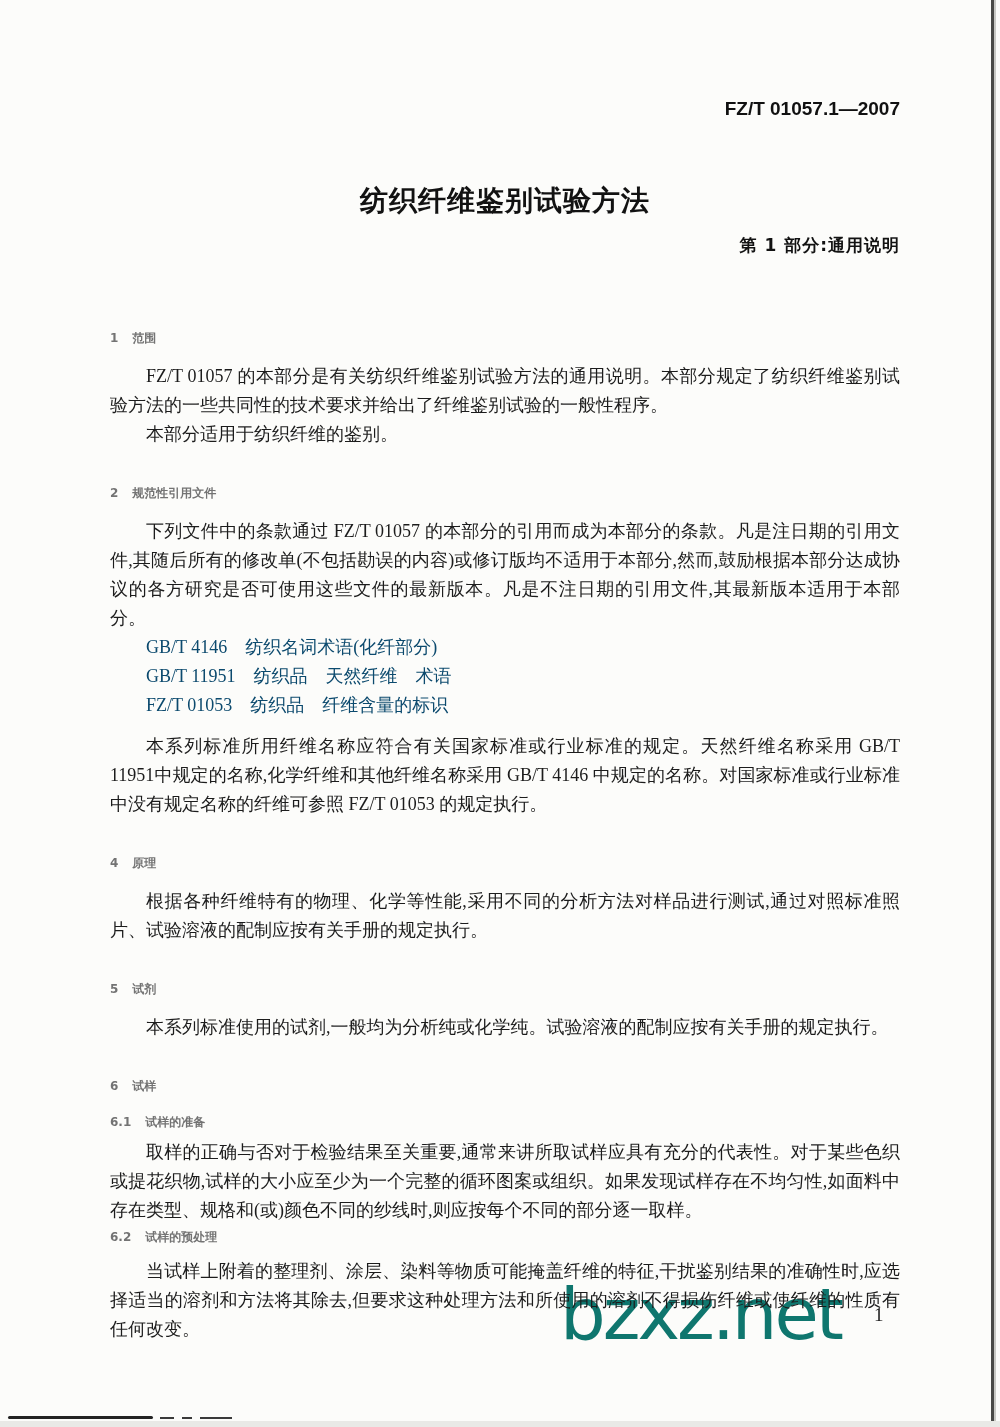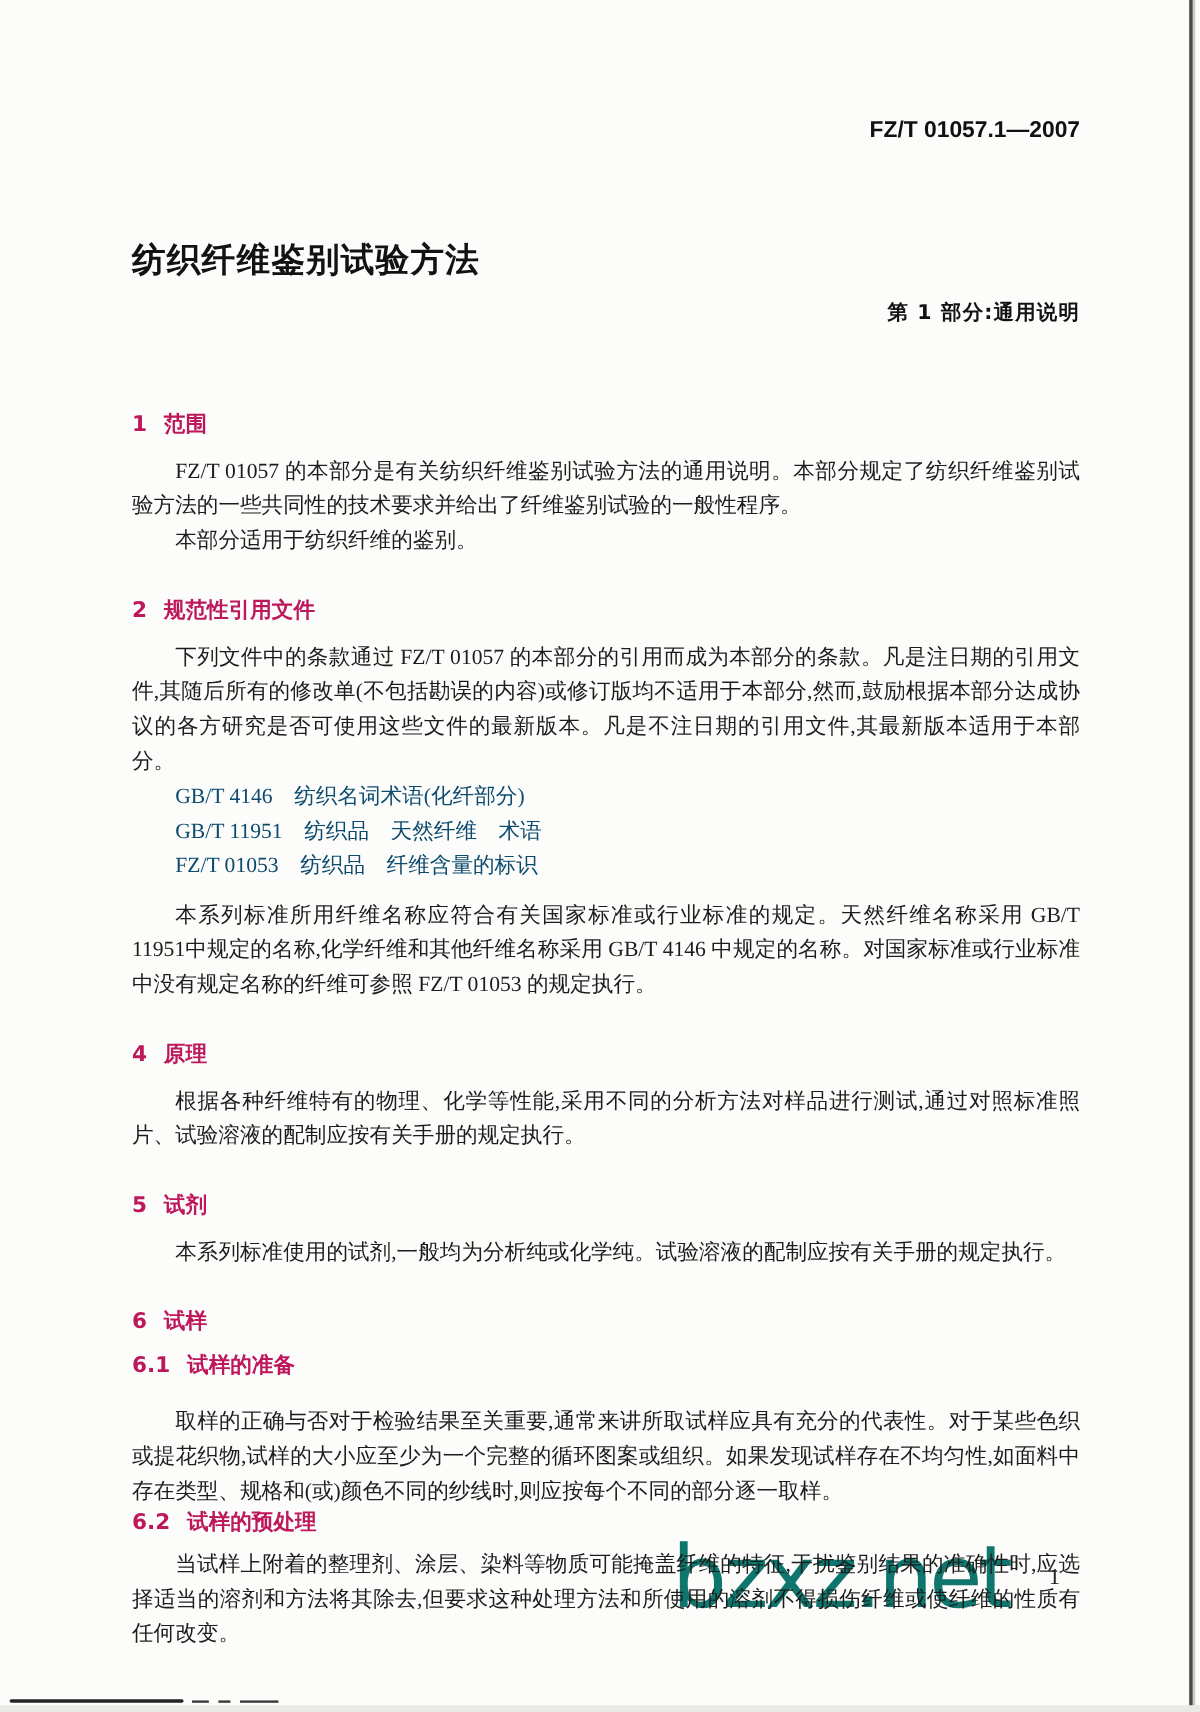--- a/index.html
+++ b/index.html
@@ -20,21 +20,22 @@
   .doc-number {
     text-align: right;
     font-family: "Liberation Sans", "DejaVu Sans", sans-serif;
     font-weight: bold;
     font-size: 19px;
     line-height: 22px;
     letter-spacing: 0px;
     color: #111;
   }
   .title1 {
-    margin: 80px 0 0 0;
+    margin: 64px 0 0 0;
+    text-align: center;
     font-family: "DejaVu Sans", "Liberation Sans", sans-serif;
     font-weight: bold;
     font-size: 28px;
     line-height: 34px;
     letter-spacing: 1px;
     color: #121212;
   }
   .title2 {
     margin: 12px 0 0 0;
     text-align: right;
@@ -42,38 +43,38 @@
     font-weight: bold;
     font-size: 17px;
     line-height: 30px;
     letter-spacing: 1px;
     color: #121212;
   }
   h2.sec {
     margin: 32px 0 0 0;
     font-family: "DejaVu Sans", "Liberation Sans", sans-serif;
     font-weight: bold;
-    font-size: 18px;
+    font-size: 12px;
     line-height: 24px;
-    color: #be185d;
+    color: #737373;
   }
   h2.sec .num { display: inline-block; margin-right: 14px; }
   h2.first { margin-top: 66px; }
   h2.sub { margin-top: 12px; }
   h2.sub2 { margin-top: 0px; }
   p.body {
     margin: 12px 0 0 0;
     font-size: 18px;
     line-height: 29px;
     text-align: justify;
     text-indent: 2em;
     color: #1c1c1c;
   }
   p.cont { margin-top: 0; }
-  p.tight { margin-top: 20px; }
+  p.tight { margin-top: 4px; }
   p.after { margin-top: 8px; }
   .ref-line {
     margin: 0;
     font-size: 18px;
     line-height: 29px;
     text-indent: 2em;
     color: #0c4a6e;
   }
   .watermark {
     position: absolute;

